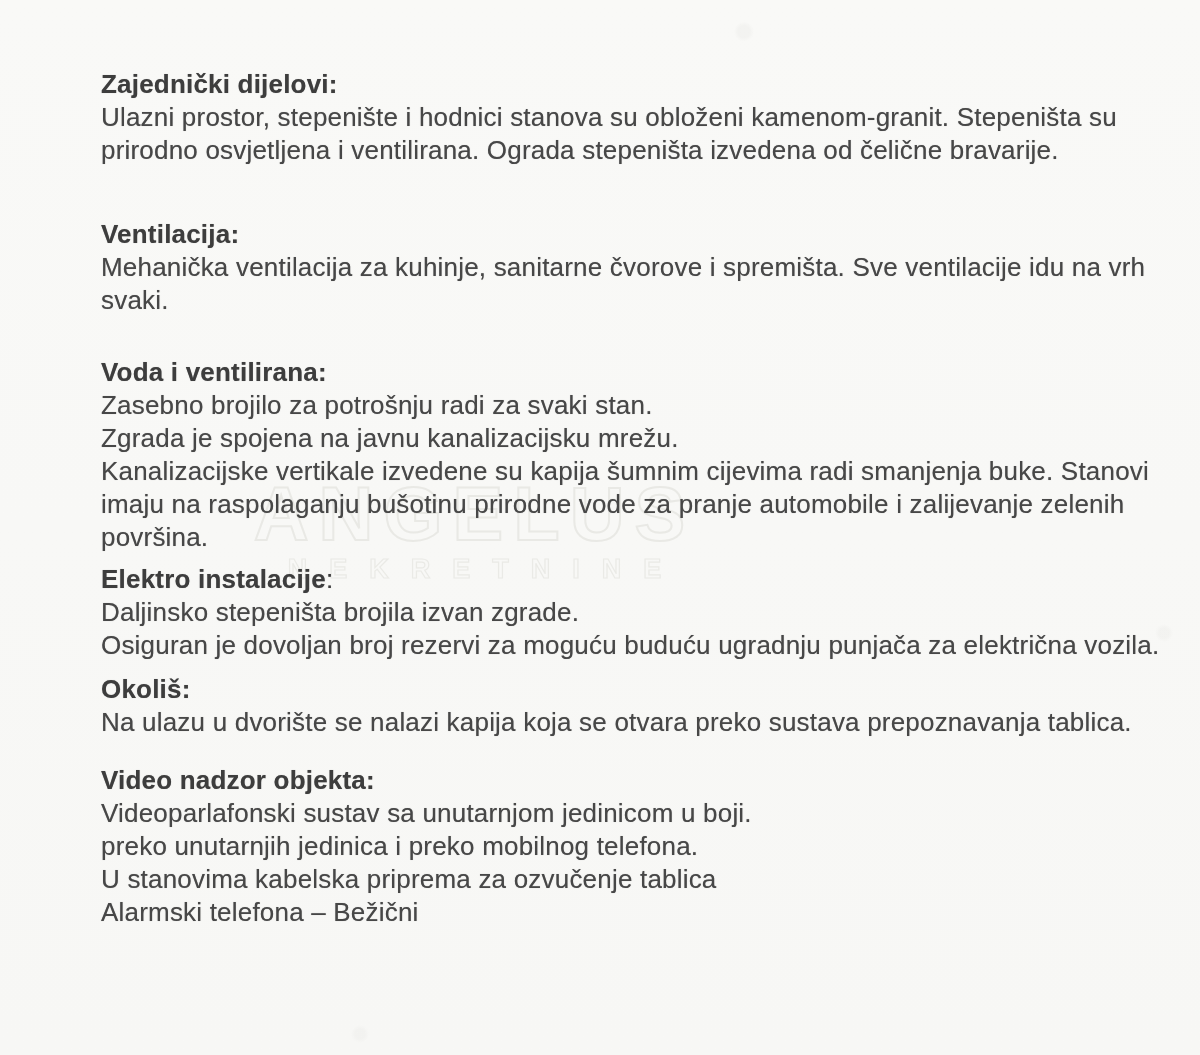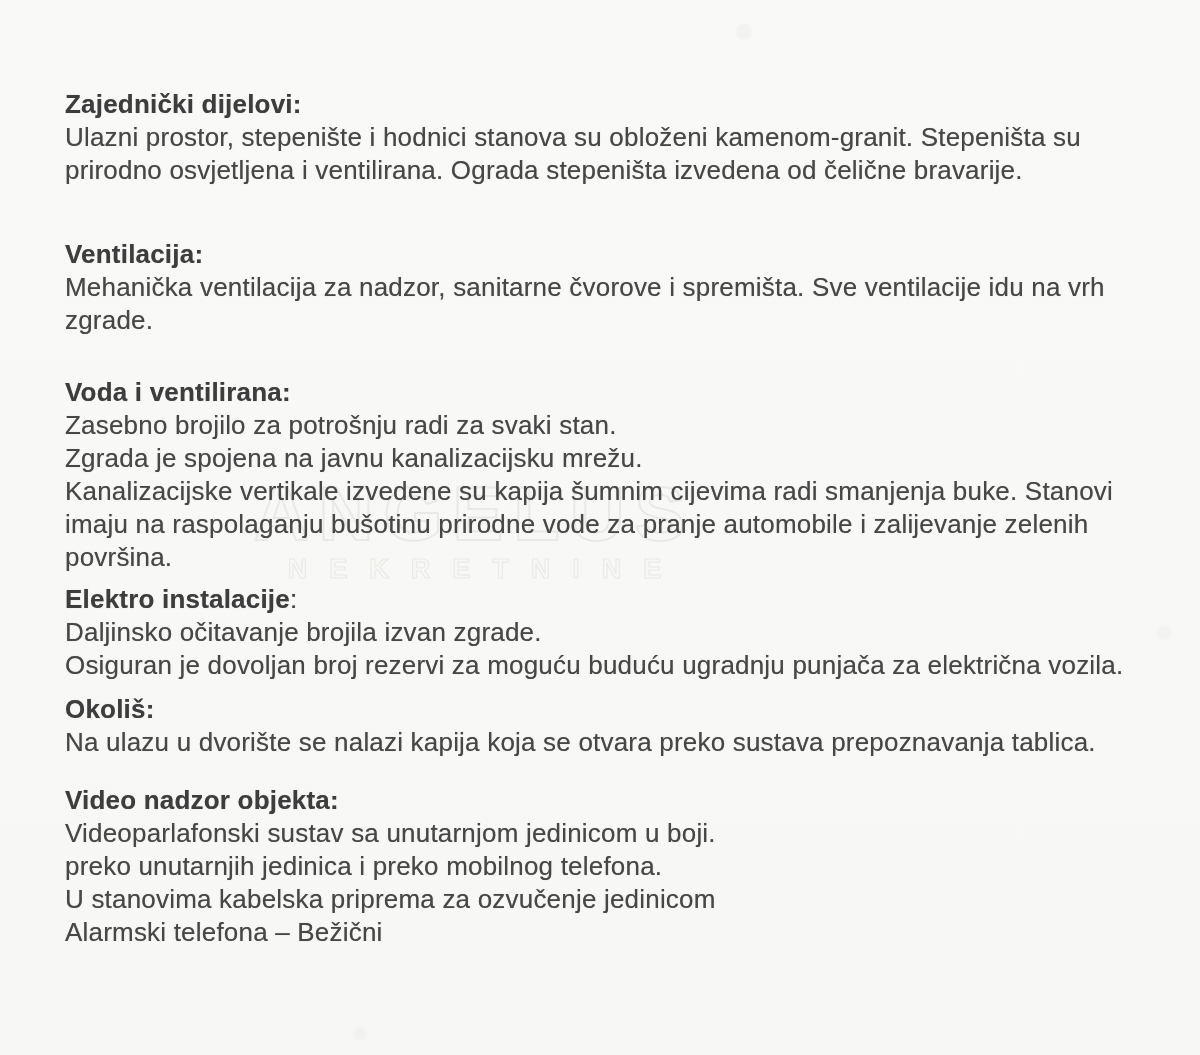--- a/index.html
+++ b/index.html
@@ -17,23 +17,24 @@
     inset: 0;
     background:
       radial-gradient(circle at 62% 3%, rgba(190,190,185,0.10) 0 6px, transparent 10px),
       radial-gradient(circle at 97% 60%, rgba(180,180,175,0.08) 0 5px, transparent 9px),
       radial-gradient(circle at 30% 98%, rgba(180,180,175,0.07) 0 5px, transparent 9px),
       linear-gradient(180deg, #f9f9f7 0%, #f8f8f6 50%, #f7f7f5 100%);
   }
   .page {
     position: absolute;
     inset: 0;
-    padding: 88px 65px 0 65px;
+    padding: 68px 65px 0 65px;
     box-sizing: border-box;
     z-index: 2;
+    margin-left: 36px;
   }
   .section { position: relative; }
   .sec-2 { margin-top: 51px; }
   .sec-3 { margin-top: 39px; }
   .sec-4 { margin-top: 9px; }
   .sec-5 { margin-top: 11px; }
   .sec-6 { margin-top: 25px; }
   .heading, .line {
     font-size: 26px;
     line-height: 33px;
@@ -91,54 +92,54 @@
     <div class="heading"><span>Zajednički dijelovi:</span><span class="colon-regular"></span></div>
     <div class="body">
         <div class="line">Ulazni prostor, stepenište i hodnici stanova su obloženi kamenom-granit. Stepeništa su</div>
         <div class="line">prirodno osvjetljena i ventilirana. Ograda stepeništa izvedena od čelične bravarije.</div>
       </div>
   </div>
 
   <div class="section sec-2">
     <div class="heading"><span>Ventilacija:</span><span class="colon-regular"></span></div>
     <div class="body">
-        <div class="line">Mehanička ventilacija za nadzor, sanitarne čvorove i spremišta. Sve ventilacije idu na vrh</div>
-        <div class="line">zgrade.</div>
+        <div class="line">Mehanička ventilacija za kuhinje, sanitarne čvorove i spremišta. Sve ventilacije idu na vrh</div>
+        <div class="line">svaki.</div>
       </div>
   </div>
 
   <div class="section sec-3">
     <div class="heading"><span>Voda i ventilirana:</span><span class="colon-regular"></span></div>
     <div class="body">
         <div class="line">Zasebno brojilo za potrošnju radi za svaki stan.</div>
         <div class="line">Zgrada je spojena na javnu kanalizacijsku mrežu.</div>
         <div class="line">Kanalizacijske vertikale izvedene su kapija šumnim cijevima radi smanjenja buke. Stanovi</div>
         <div class="line">imaju na raspolaganju bušotinu prirodne vode za pranje automobile i zalijevanje zelenih</div>
         <div class="line">površina.</div>
       </div>
   </div>
 
   <div class="section sec-4">
     <div class="heading"><span>Elektro instalacije</span><span class="colon-regular">:</span></div>
     <div class="body">
-        <div class="line">Daljinsko očitavanje brojila izvan zgrade.</div>
+        <div class="line">Daljinsko stepeništa brojila izvan zgrade.</div>
         <div class="line">Osiguran je dovoljan broj rezervi za moguću buduću ugradnju punjača za električna vozila.</div>
       </div>
   </div>
 
   <div class="section sec-5">
     <div class="heading"><span>Okoliš:</span><span class="colon-regular"></span></div>
     <div class="body">
         <div class="line">Na ulazu u dvorište se nalazi kapija koja se otvara preko sustava prepoznavanja tablica.</div>
       </div>
   </div>
 
   <div class="section sec-6">
     <div class="heading"><span>Video nadzor objekta:</span><span class="colon-regular"></span></div>
     <div class="body">
         <div class="line">Videoparlafonski sustav sa unutarnjom jedinicom u boji.</div>
         <div class="line">preko unutarnjih jedinica i preko mobilnog telefona.</div>
-        <div class="line">U stanovima kabelska priprema za ozvučenje jedinicom</div>
+        <div class="line">U stanovima kabelska priprema za ozvučenje tablica</div>
         <div class="line">Alarmski telefona – Bežični</div>
       </div>
   </div>
 
 </div>
 
 </body></html>

